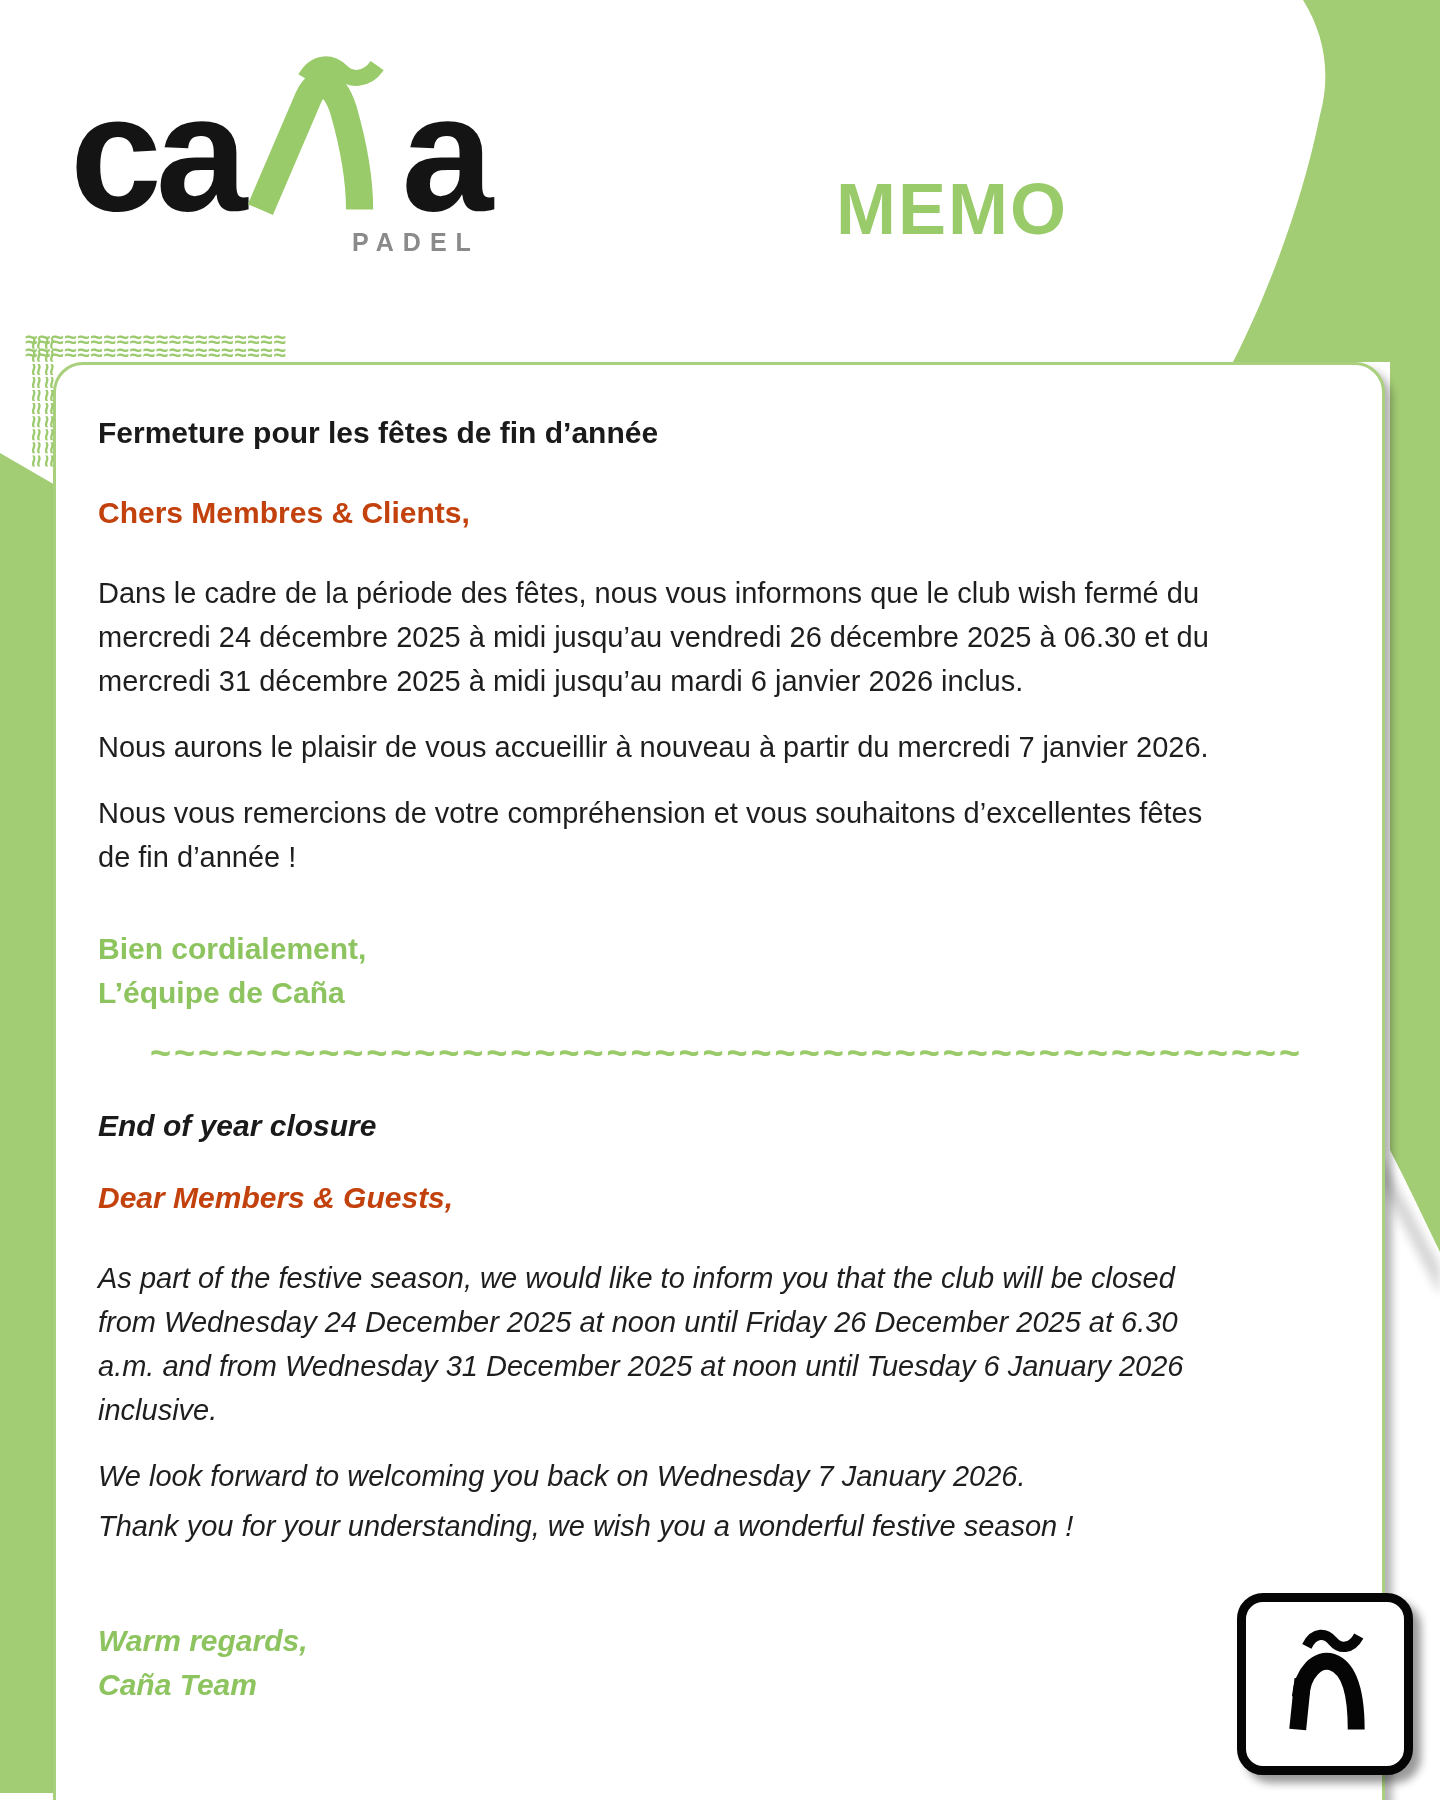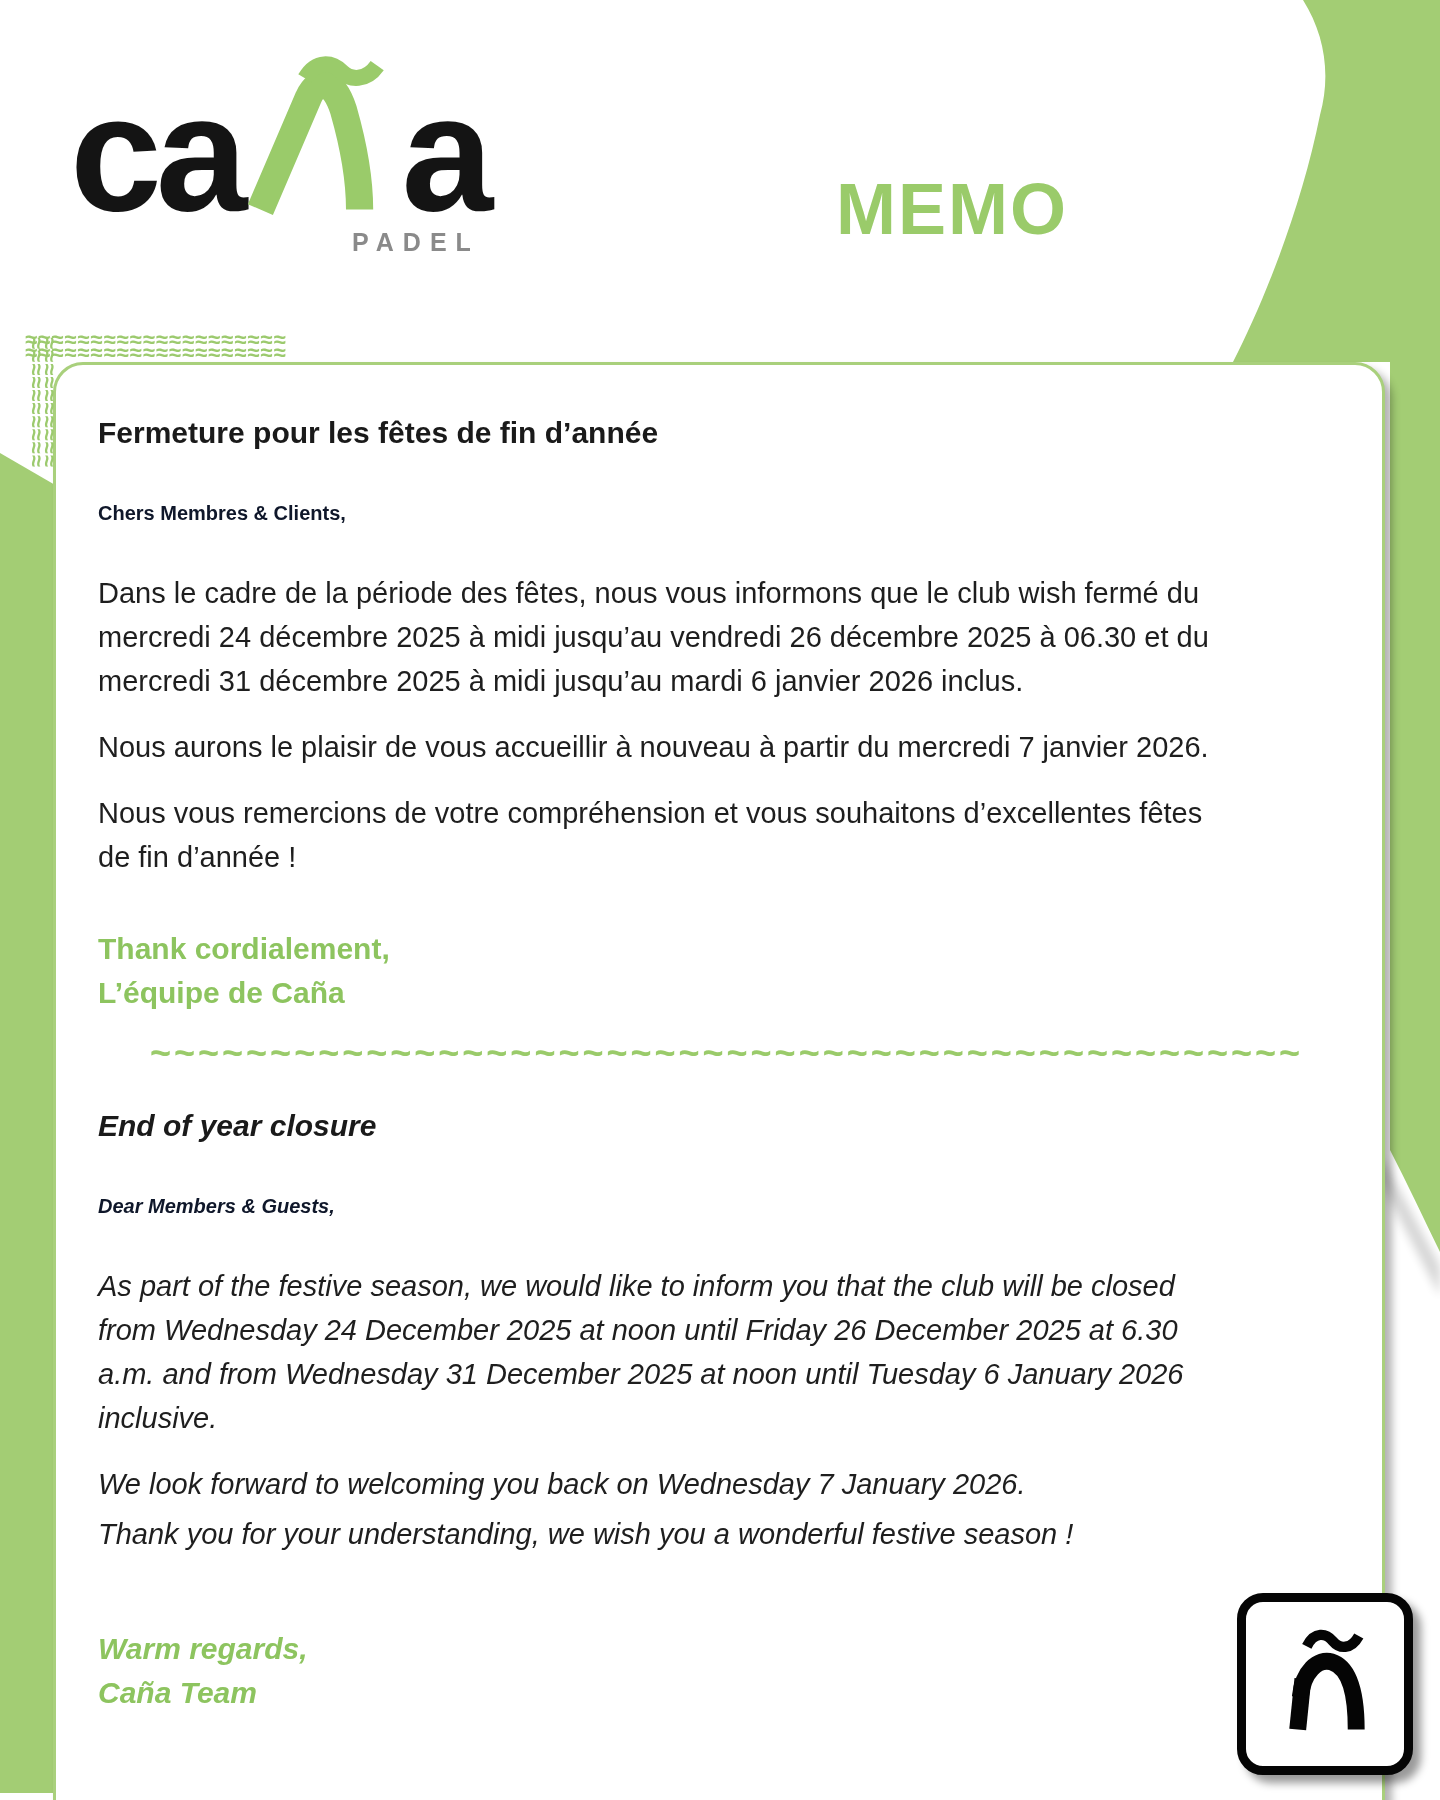--- a/index.html
+++ b/index.html
@@ -30,23 +30,23 @@
     letter-spacing:2px;color:#9acb6a;z-index:3;}
   
   .card{
     position:absolute;left:53px;top:362px;width:1332px;height:1470px;box-sizing:border-box;
     background:#ffffff;border:3px solid #a9d07c;border-radius:30px;z-index:2;
     box-shadow:7px 7px 9px rgba(0,0,0,.30);
     padding:46px 40px 0 42px;
   }
   .ln{line-height:44px;white-space:nowrap;font-size:29px;}
   .fr-title .ln, .en-title .ln{font-size:30px;font-weight:bold;color:#1a1a1a;}
-  .salut .ln{font-size:20px;font-weight:bold;color:#0f172a;}
+  .salut .ln{font-size:30px;font-weight:bold;color:#c2410c;}
   .signoff .ln{font-size:30px;font-weight:bold;color:#8dc45f;}
-  .mt36{margin-top:36px;} .mt28{margin-top:36px;} .mt22{margin-top:22px;}
+  .mt36{margin-top:36px;} .mt28{margin-top:28px;} .mt22{margin-top:22px;}
   .mt48{margin-top:48px;} .mt18{margin-top:6px;} .mt40{margin-top:29px;} .mt46{margin-top:71px;}
   .separator{margin-top:16px;margin-left:52px;font-size:36px;font-weight:bold;line-height:44px;
     color:#9acb6a;letter-spacing:3px;white-space:nowrap;overflow:hidden;}
   .en{font-style:italic;}
   
   .badge{
     position:absolute;left:1237px;top:1593px;width:176px;height:182px;box-sizing:border-box;
     background:#fff;border:9px solid #050505;border-radius:26px;z-index:5;
     box-shadow:8px 8px 8px rgba(0,0,0,.40);display:flex;align-items:center;justify-content:center;
   }
@@ -112,21 +112,21 @@
     <div class="para mt22">
       <div class="ln">Nous aurons le plaisir de vous accueillir à nouveau à partir du mercredi 7 janvier 2026.</div>
     </div>
 
     <div class="para mt22">
       <div class="ln">Nous vous remercions de votre compréhension et vous souhaitons d’excellentes fêtes</div>
       <div class="ln">de fin d’année !</div>
     </div>
 
     <div class="signoff mt48">
-      <div class="ln">Thank cordialement,</div>
+      <div class="ln">Bien cordialement,</div>
       <div class="ln">L’équipe de Caña</div>
     </div>
 
     <div class="separator">~~~~~~~~~~~~~~~~~~~~~~~~~~~~~~~~~~~~~~~~~~~~~~~~</div>
 
     <div class="en">
       <div class="en-title mt40">
         <div class="ln">End of year closure</div>
       </div>
 

